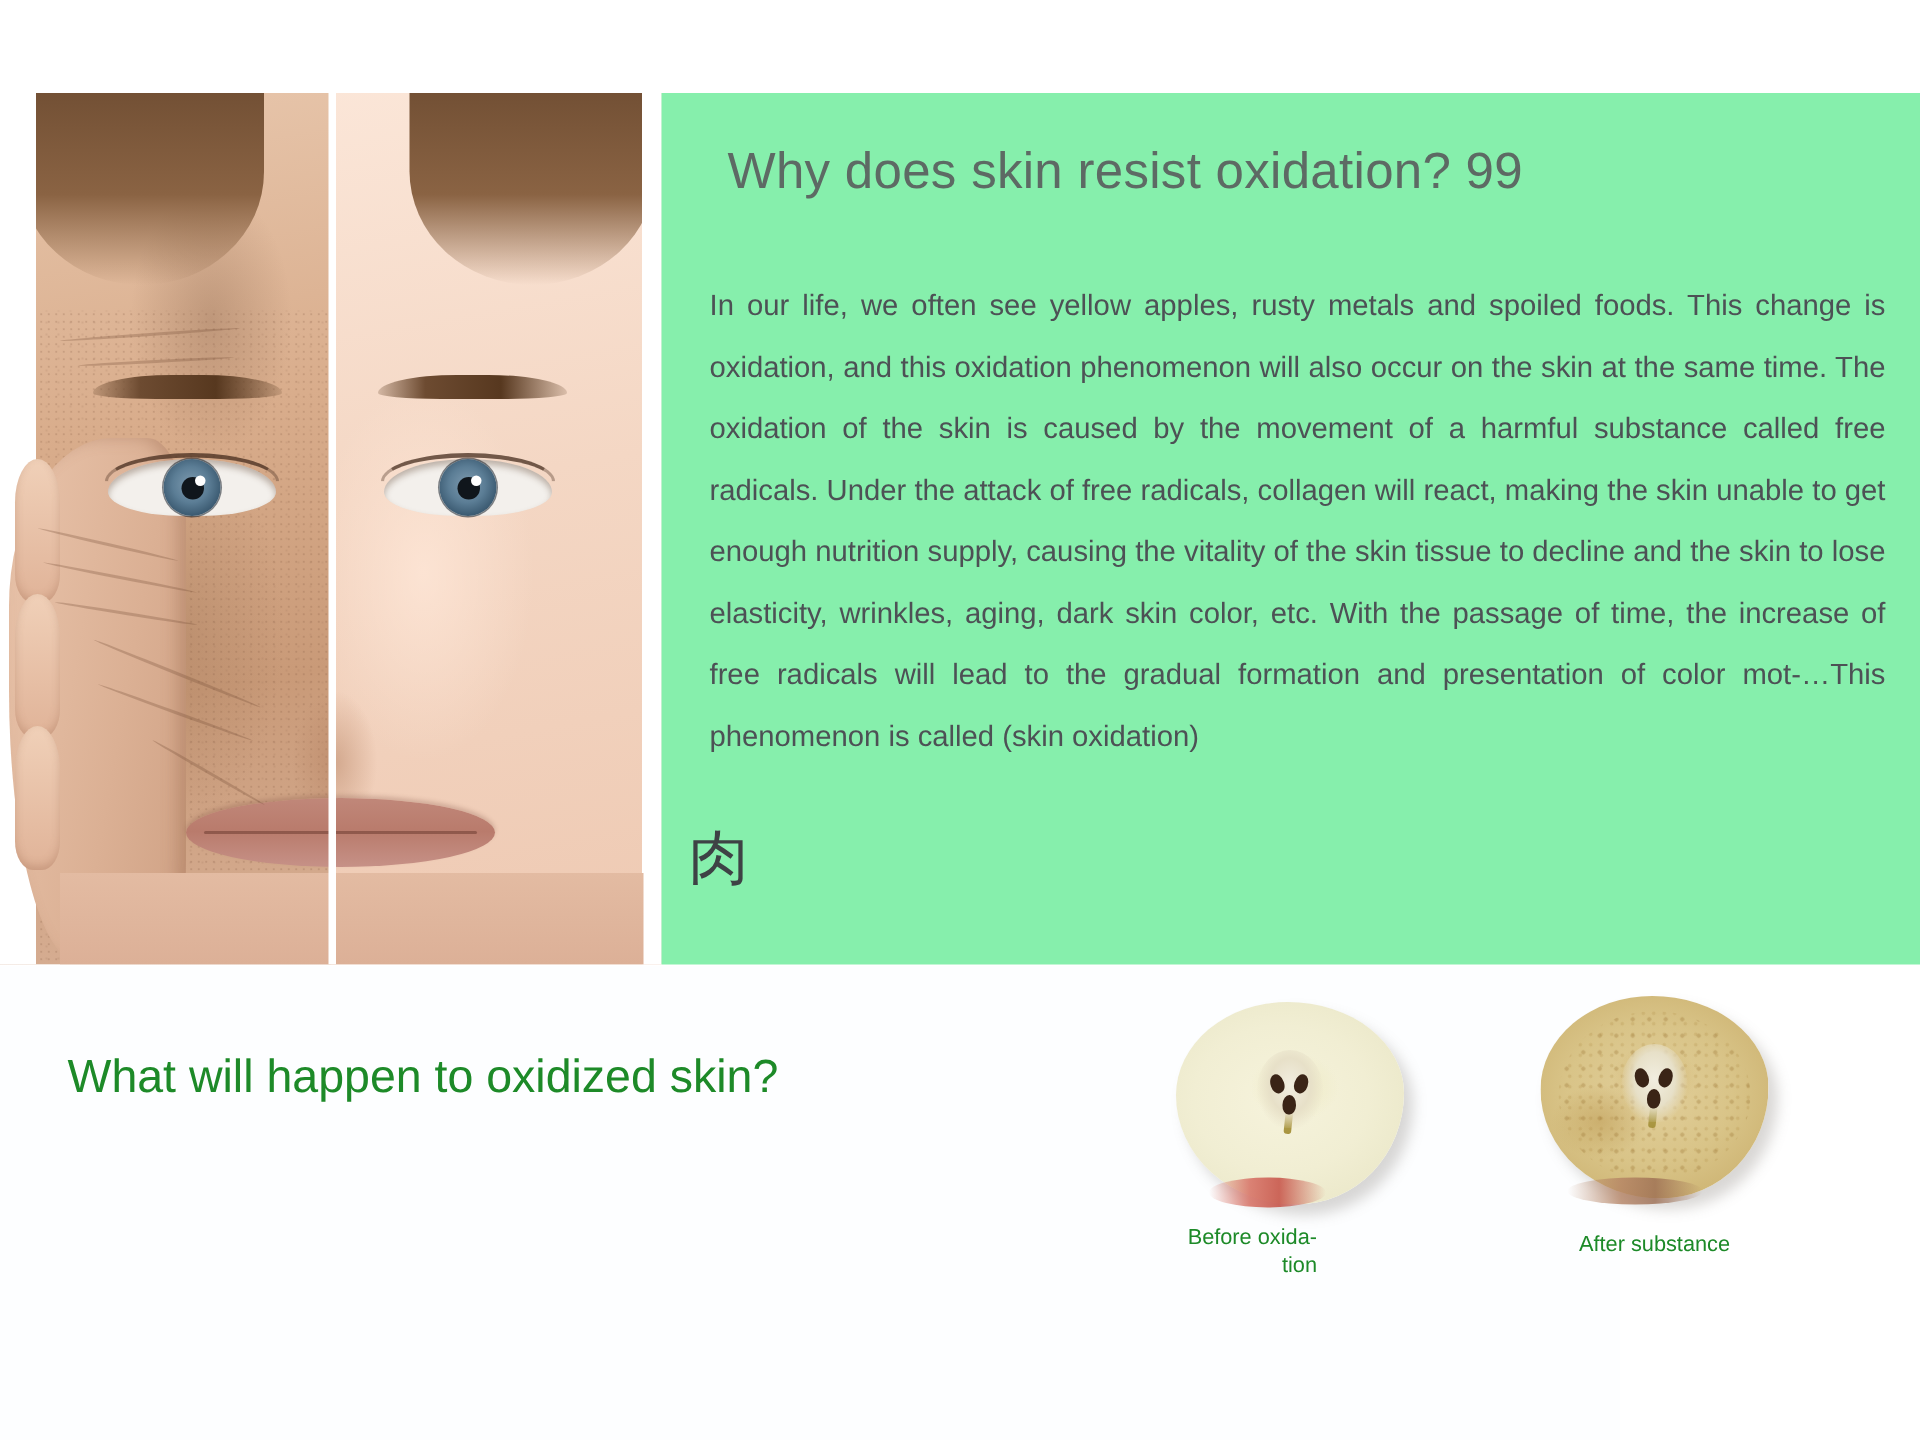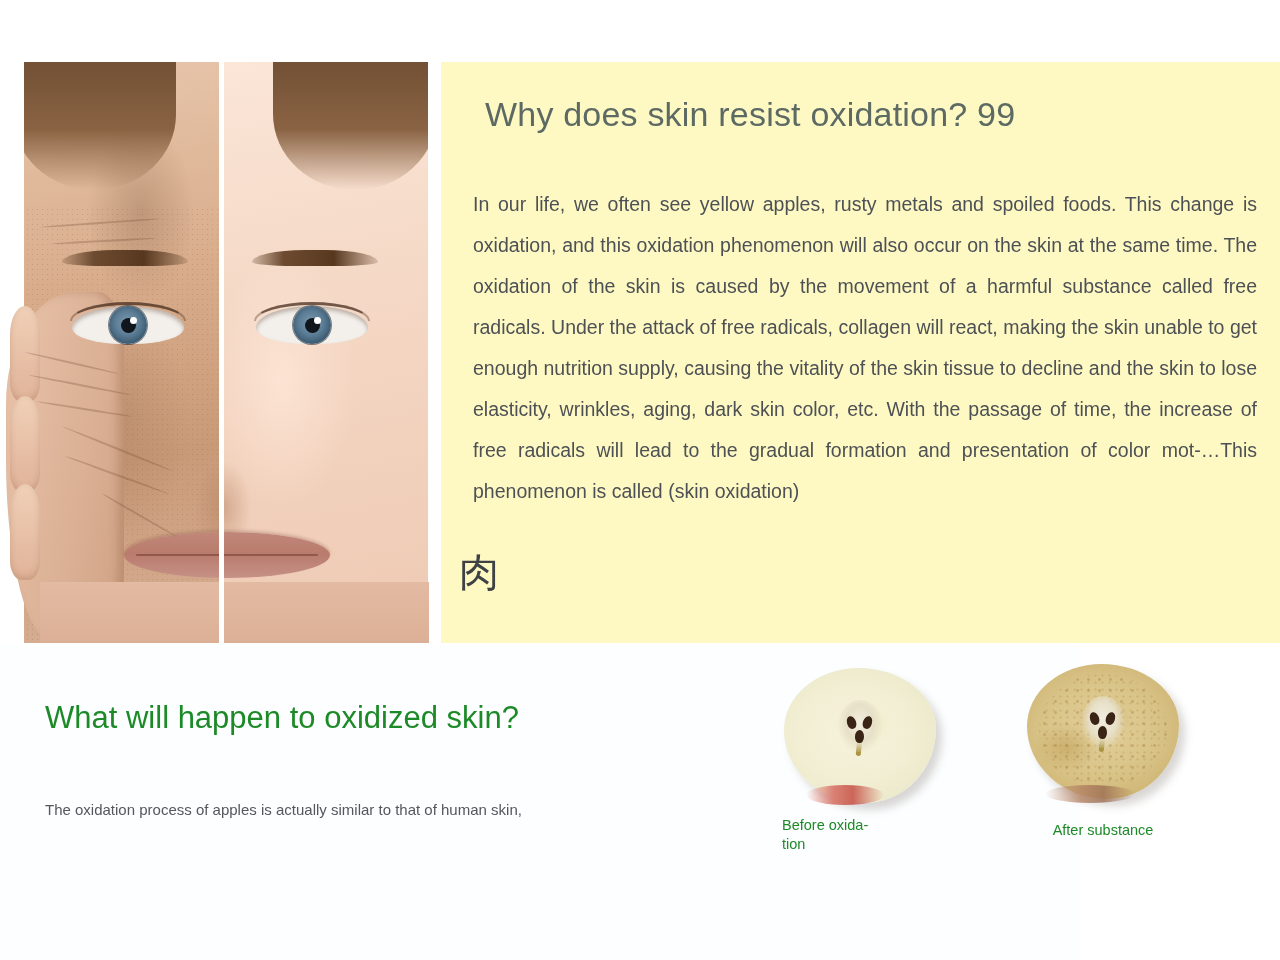--- a/index.html
+++ b/index.html
@@ -236,21 +236,21 @@
     background: #ffffff;
     z-index: 6;
   }
 
   .article-panel {
     position: absolute;
     left: 441px;
     top: 62px;
     width: 839px;
     height: 581px;
-    background: #fef9c3;
+    background: #86efac;
   }
 
   .article-title {
     position: absolute;
     left: 44px;
     top: 30px;
     width: 760px;
     font-size: 34px;
     line-height: 44px;
     color: #5d6a64;
@@ -423,21 +423,21 @@
     border-radius: 2px;
     transform: rotate(6deg);
   }
 
   .apple-caption {
     margin-top: 9px;
     font-size: 14.5px;
     line-height: 19px;
     color: #1d8a28;
   }
-  .apple-fig.fresh .apple-caption { text-align: left; padding-left: 7px; width: 96px; }
+  .apple-fig.fresh .apple-caption { text-align: right; padding-left: 7px; width: 96px; }
   .apple-fig.oxid  .apple-caption { text-align: center; margin-top: 18px; }
 </style>
 </head>
 <body>
 
 <div class="top-section">
 
   <div class="hero-photo">
     <div class="face-canvas">
 
@@ -505,21 +505,20 @@
     <div class="article-body">In our life, we often see yellow apples, rusty metals and spoiled foods. This change is oxidation, and this oxidation phenomenon will also occur on the skin at the same time. The oxidation of the skin is caused by the movement of a harmful substance called free radicals. Under the attack of free radicals, collagen will react, making the skin unable to get enough nutrition supply, causing the vitality of the skin tissue to decline and the skin to lose elasticity, wrinkles, aging, dark skin color, etc. With the passage of time, the increase of free radicals will lead to the gradual formation and presentation of color mot-…This phenomenon is called (skin oxidation)</div>
   </div>
 
   <div class="glyph-overlay">肉</div>
 </div>
 
 <div class="bottom-section">
 
   <div class="section-heading">What will happen to oxidized skin?</div>
 
-  <div class="sub-note">The oxidation process of apples is actually similar to that of human skin,</div>
 
 
   <div class="apple-fig fresh">
     <div class="apple-img">
       <div class="apple-body fresh"></div>
       <div class="apple-skin-red"></div>
       <div class="core-stem"></div>
       <div class="apple-core">
         <div class="core-star"></div>
         <div class="seed s1"></div>

